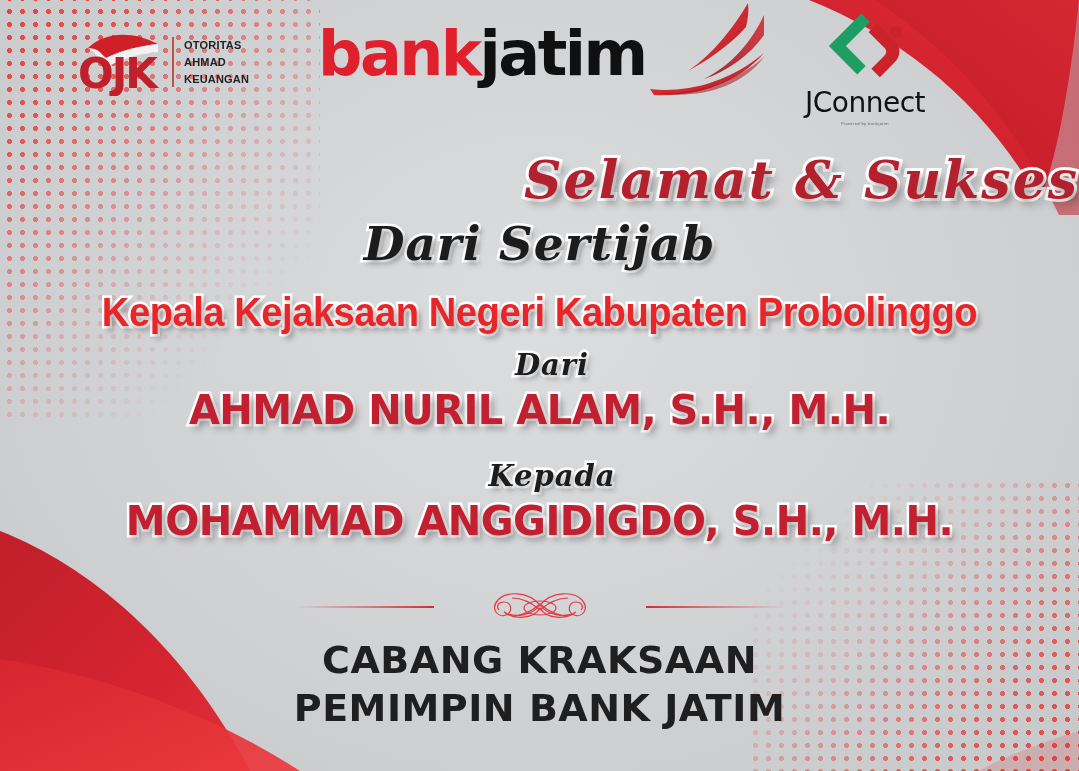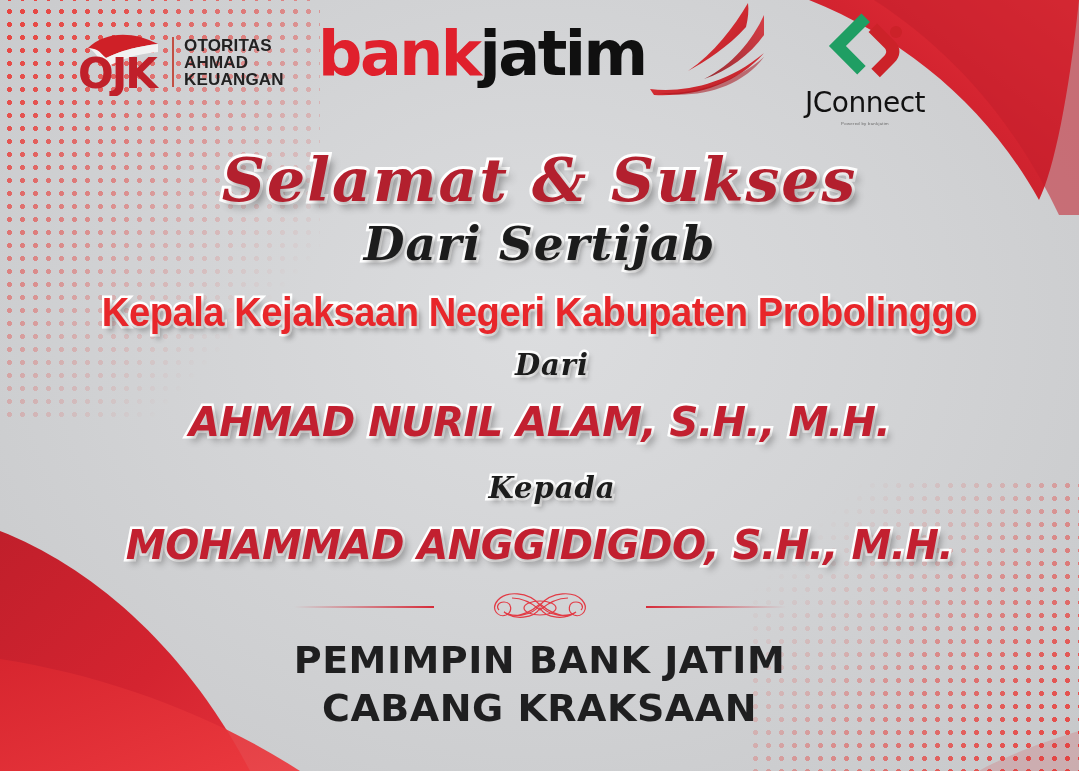--- a/index.html
+++ b/index.html
@@ -36,21 +36,21 @@
   .swoosh svg{display:block;}
 
   
   .logos{position:absolute;top:0;left:0;width:1079px;height:128px;}
 
   .ojk{position:absolute;left:70px;top:28px;display:flex;align-items:center;gap:10px;}
   .ojk-mark{position:relative;width:92px;height:68px;}
   .ojk-divider{width:2px;height:50px;background:#c0392b;opacity:.85;}
   .ojk-text{
     font-family:"Liberation Sans", sans-serif;
-    font-size:17px;line-height:17px;font-weight:700;color:#222;letter-spacing:.2px;
+    font-size:11px;line-height:17px;font-weight:700;color:#222;letter-spacing:.2px;
   }
 
   .bankjatim{position:absolute;left:318px;top:7px;display:flex;align-items:center;}
   .bj-word{
     font-family:"DejaVu Sans", sans-serif;
     font-size:62px;line-height:62px;font-weight:700;letter-spacing:-2.5px;
   }
   .bj-bank{color:#e0202c;}
   .bj-jatim{color:#101010;}
   .bj-wing{margin-left:2px;margin-top:-6px;}
@@ -64,26 +64,27 @@
   .jc-tag{
     font-size:4.5px;color:#6a6a6a;letter-spacing:.3px;margin-top:2px;
     transform:scale(.95);
   }
 
   
   .content{position:absolute;left:0;top:138px;width:1079px;text-align:center;}
 
   .headline{
     font-family:"DejaVu Serif", serif;
-    font-size:60px;line-height:84px;font-weight:700;font-style:italic;
+    font-size:52px;line-height:84px;font-weight:700;font-style:italic;
     color:#b3202e;letter-spacing:2px;
     -webkit-text-stroke:6px #ffffff;
     paint-order:stroke fill;
     text-shadow:5px 6px 7px rgba(60,60,60,.42);
     margin:0;
+    text-align:right;
   }
 
   .script{
     font-family:"DejaVu Serif", serif;
     font-style:italic;font-weight:700;
     color:#1c1c1c;
     -webkit-text-stroke:5px #ffffff;
     paint-order:stroke fill;
     text-shadow:3px 4px 5px rgba(60,60,60,.40);
   }
@@ -105,21 +106,21 @@
     font-family:"DejaVu Sans", sans-serif;
     font-weight:700;font-size:40px;line-height:46px;
     color:#c22030;letter-spacing:-.5px;
     -webkit-text-stroke:5px #ffffff;
     paint-order:stroke fill;
     text-shadow:4px 5px 6px rgba(60,60,60,.40);
   }
 
   .spacer-dari{margin-top:12px;}
   .spacer-kepada{margin-top:26px;}
-  .name-gap{margin-top:17px;font-style:italic;}
+  .name-gap{margin-top:5px;}
 
   
   .divider{
     position:absolute;left:0;top:588px;width:1079px;
     display:flex;align-items:center;justify-content:center;gap:0;
   }
   .div-line{
     height:1.4px;width:140px;
     background:linear-gradient(to right, rgba(214,44,58,0), #d62c3a);
   }
@@ -263,17 +264,17 @@
           <ellipse cx="100" cy="20" rx="16" ry="7"></ellipse>
           <path d="M72,10 C84,10 92,15 100,22 C108,15 116,10 128,10"></path>
           <path d="M72,28 C84,28 92,23 100,16 C108,23 116,28 128,28"></path>
         </g>
       </svg>
     </span>
     <div class="div-line right"></div>
   </div>
 
   <div class="footer">
+    <div>CABANG KRAKSAAN</div>
     <div>PEMIMPIN BANK JATIM</div>
-    <div>CABANG KRAKSAAN</div>
   </div>
 
 </div>
 
 </body></html>

